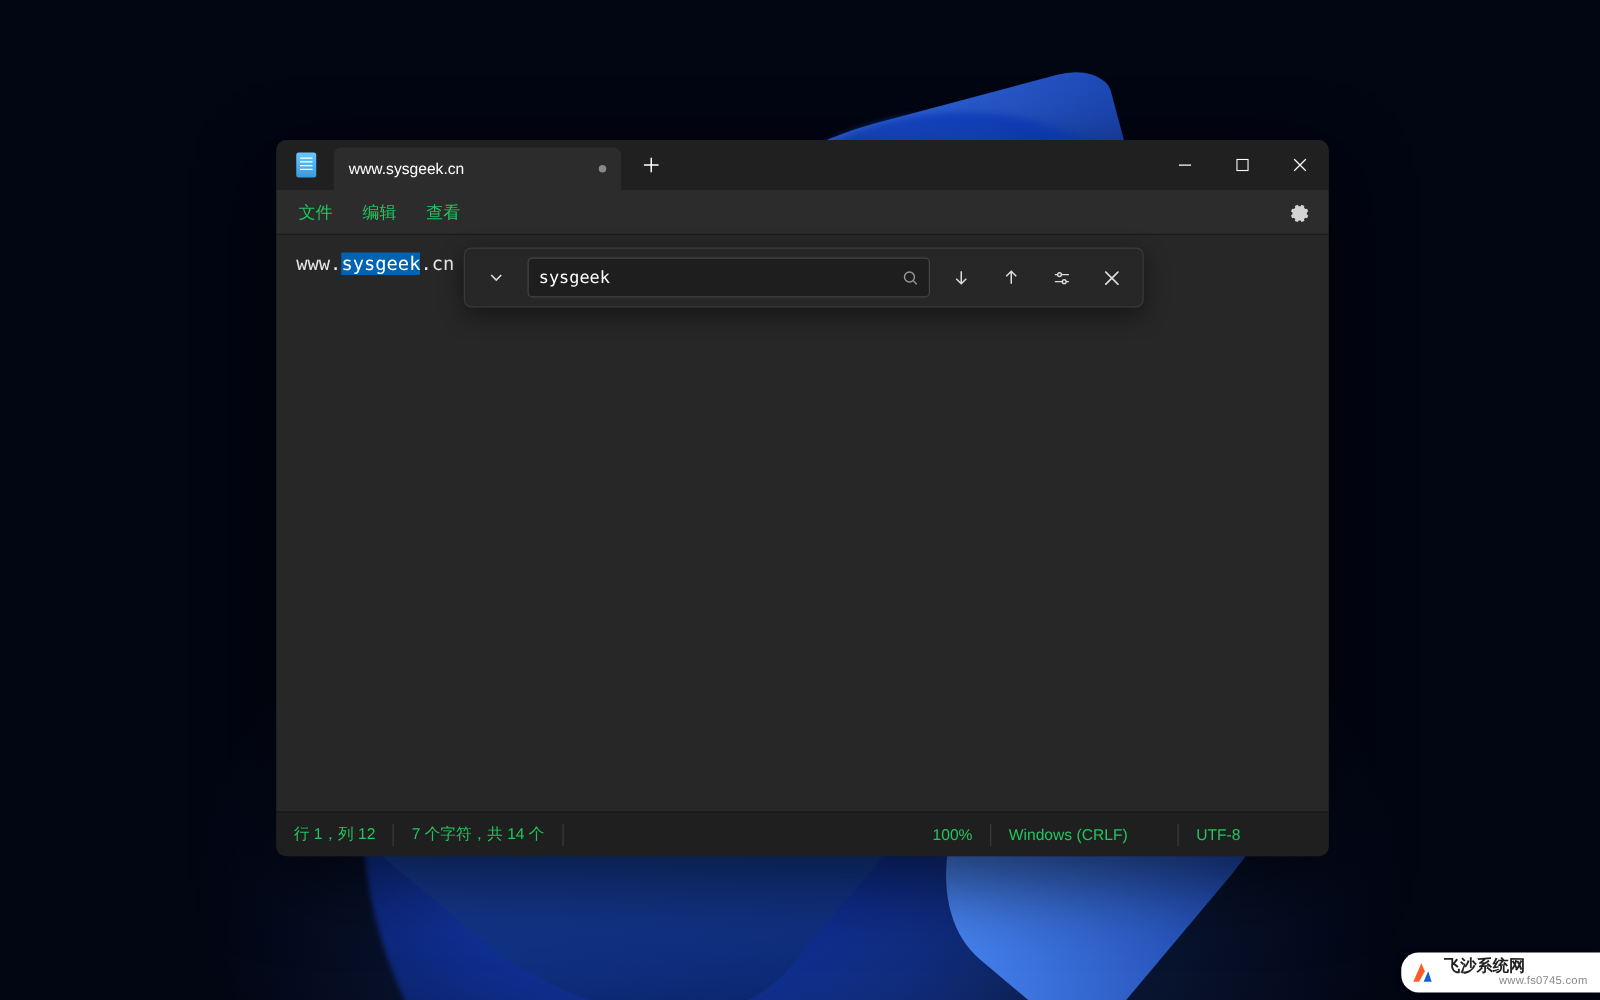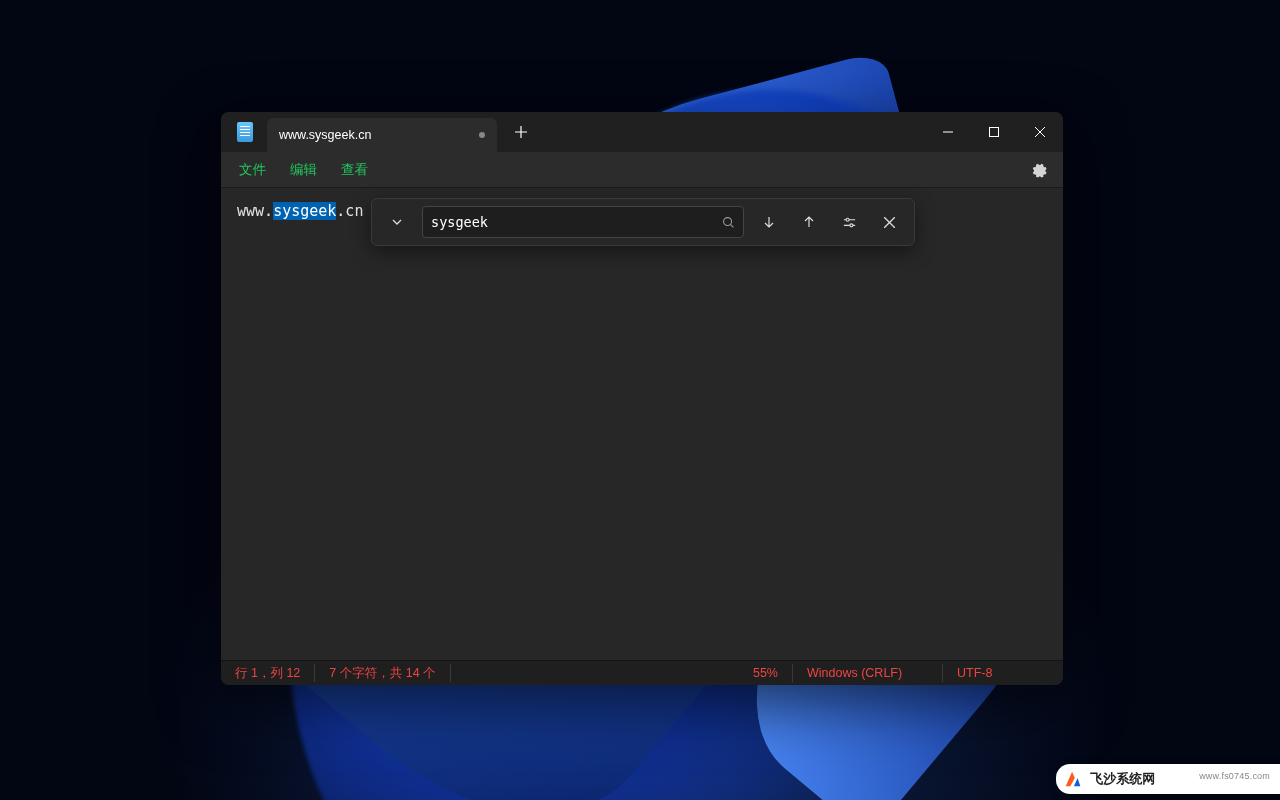--- a/index.html
+++ b/index.html
@@ -188,25 +188,25 @@
   background: transparent;
   border: none;
   outline: none;
   color: #fff;
   font-size: 13.5px;
   font-family: inherit;
 }
 .fb-search-icon { color: #999; display:flex; }
 
 .statusbar {
-  height: 25px;
+  height: 36px;
   background: #1f1f1f;
   display: flex;
   align-items: center;
-  color: #ef4444;
+  color: #22c55e;
   font-size: 12.5px;
   border-top: 1px solid #141414;
 }
 .sb-cell {
   padding: 0 14px;
   height: 18px;
   display: flex;
   align-items: center;
   border-right: 1px solid #3a3a3a;
 }
@@ -221,21 +221,21 @@
   align-items: center;
   background: #fff;
   border-radius: 14px 0 0 14px;
   padding: 4px 10px 4px 6px;
   box-shadow: 0 2px 8px rgba(0,0,0,0.3);
 }
 .wm-icon {
   width: 22px; height: 22px;
   margin-right: 6px;
 }
-.wm-text { display: flex; flex-direction: row; line-height: 1.1; }
+.wm-text { display: flex; flex-direction: column; line-height: 1.1; }
 .wm-title { font-size: 13px; font-weight: 600; color: #222; }
 .wm-url { font-size: 9px; color: #888; letter-spacing: 0.2px; margin-left: 44px; }
 </style>
 </head>
 <body>
 
 <div class="wallpaper">
   <div class="petal p1"></div>
   <div class="petal p2"></div>
   <div class="petal p3"></div>
@@ -323,21 +323,21 @@
             <path d="M0 0l10 10M10 0L0 10" stroke="currentColor" stroke-width="1.2"></path>
           </svg>
       </div>
     </div>
   </div>
 
   <div class="statusbar">
     <div class="sb-cell">行 1，列 12</div>
     <div class="sb-cell">7 个字符，共 14 个</div>
     <div class="sb-spacer"></div>
-    <div class="sb-cell">55%</div>
+    <div class="sb-cell">100%</div>
     <div class="sb-cell" style="min-width:150px">Windows (CRLF)</div>
     <div class="sb-cell" style="min-width:120px">UTF-8</div>
   </div>
 </div>
 
 <div class="watermark">
   <svg class="wm-icon" viewBox="0 0 24 24">
     <path d="M4 20L11 4l3 7-5 9z" fill="#ff5a22"></path>
     <path d="M13 20l4-9 3 9z" fill="#1060d8"></path>
   </svg>

